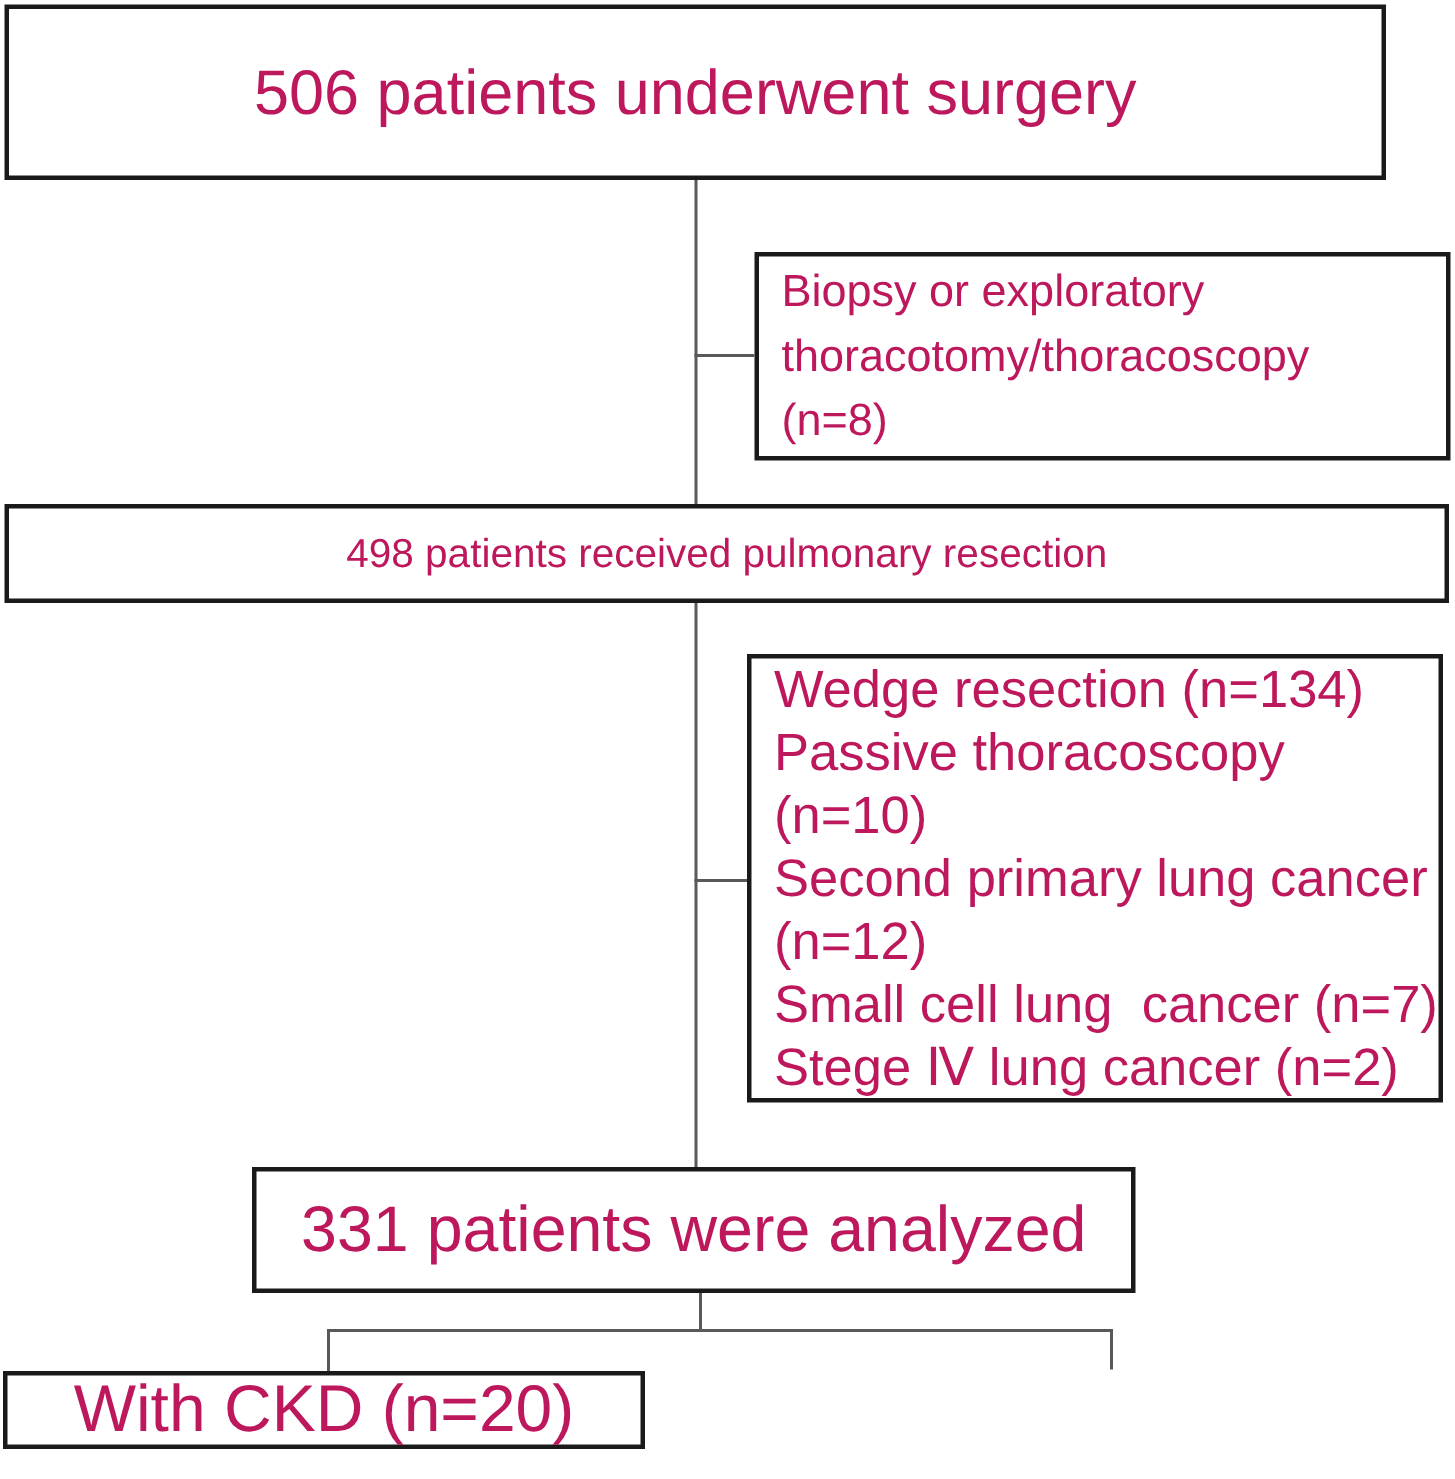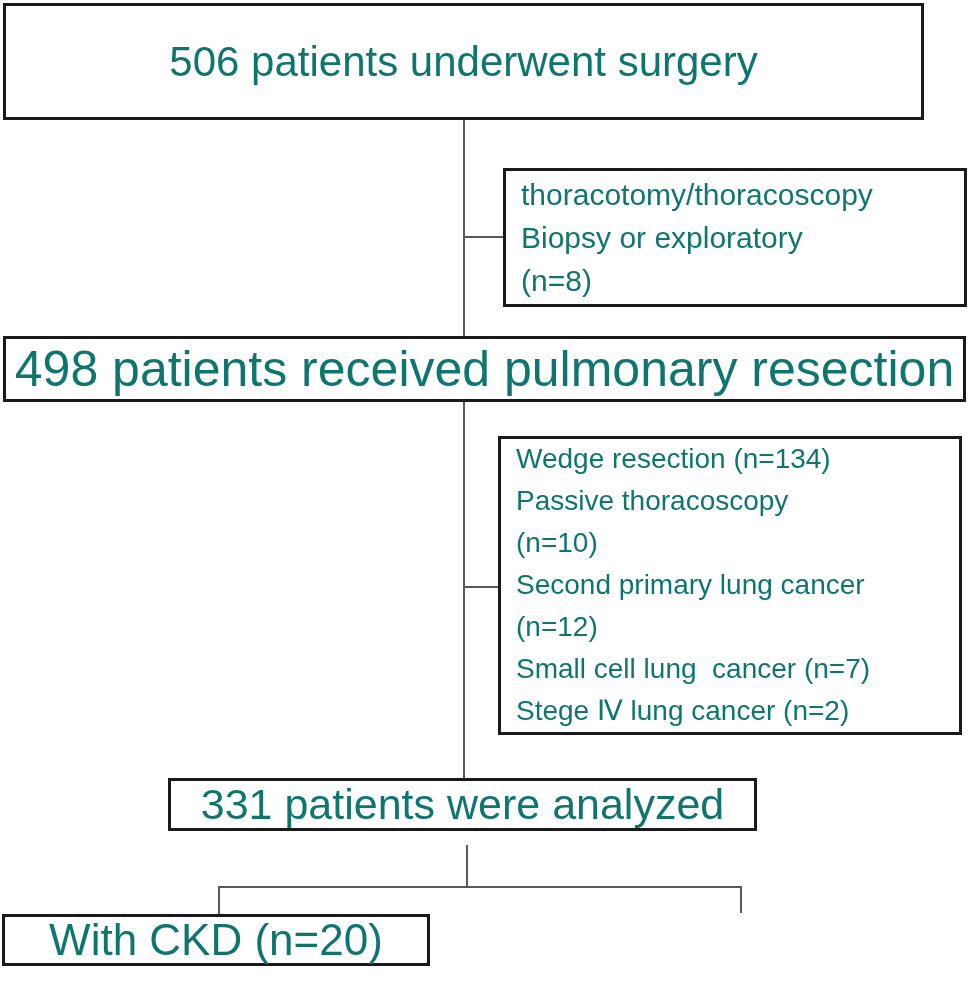--- a/index.html
+++ b/index.html
@@ -6,46 +6,46 @@
     margin: 0;
     padding: 0;
     background: #ffffff;
   }
   #canvas {
     position: relative;
     width: 970px;
     height: 986px;
     background: #ffffff;
     font-family: "Liberation Sans", sans-serif;
-    color: #0f766e;
+    color: #be185d;
     overflow: hidden;
   }
   .box {
     position: absolute;
     background: #ffffff;
     border: 3px solid #1a1a1a;
     box-sizing: border-box;
     display: flex;
     flex-direction: column;
     justify-content: center;
   }
   .box.centered { align-items: center; text-align: center; }
   .box.lefttext  { align-items: flex-start; text-align: left; }
   .line-text { white-space: pre; }
 
   
   #box-surgery { left: 3px; top: 3px; width: 921px; height: 117px; font-size: 42px; line-height: 52px; }
   
   #box-biopsy { left: 503px; top: 168px; width: 464px; height: 139px; font-size: 30px; line-height: 43px; padding-left: 15px; padding-right: 6px; }
   
-  #box-resection { left: 3px; top: 336px; width: 963px; height: 66px; font-size: 50px; }
+  #box-resection { left: 3px; top: 336px; width: 963px; height: 66px; font-size: 27px; }
   
-  #box-excl2 { left: 498px; top: 436px; width: 464px; height: 299px; font-size: 28px; line-height: 42px; padding-left: 15px; padding-right: 4px; justify-content: flex-end; }
+  #box-excl2 { left: 498px; top: 436px; width: 464px; height: 299px; font-size: 35px; line-height: 42px; padding-left: 15px; padding-right: 4px; }
   
-  #box-analyzed { left: 168px; top: 778px; width: 589px; height: 53px; font-size: 43px; }
+  #box-analyzed { left: 168px; top: 778px; width: 589px; height: 84px; font-size: 43px; }
   
   #box-with-ckd { left: 2px; top: 914px; width: 428px; height: 52px; font-size: 44px; }
   
   #box-without-ckd { left: 497px; top: 913px; width: 465px; height: 65px; font-size: 44px; }
 
   .connector {
     position: absolute;
     background: #595959;
   }
   #conn-v1 { left: 463px; top: 120px; width: 2px; height: 216px; }
@@ -69,22 +69,22 @@
   <div class="connector" id="conn-v3"></div>
   <div class="connector" id="conn-split"></div>
   <div class="connector" id="conn-drop-left"></div>
   <div class="connector" id="conn-drop-right"></div>
 
   <div class="box centered" id="box-surgery">
     <div class="line-text">506 patients underwent surgery</div>
   </div>
 
   <div class="box lefttext" id="box-biopsy">
+    <div class="line-text">Biopsy or exploratory</div>
     <div class="line-text">thoracotomy/thoracoscopy</div>
-    <div class="line-text">Biopsy or exploratory</div>
     <div class="line-text">(n=8)</div>
   </div>
 
   <div class="box centered" id="box-resection">
     <div class="line-text">498 patients received pulmonary resection</div>
   </div>
 
   <div class="box lefttext" id="box-excl2">
     <div class="line-text">Wedge resection (n=134)</div>
     <div class="line-text">Passive thoracoscopy</div>

